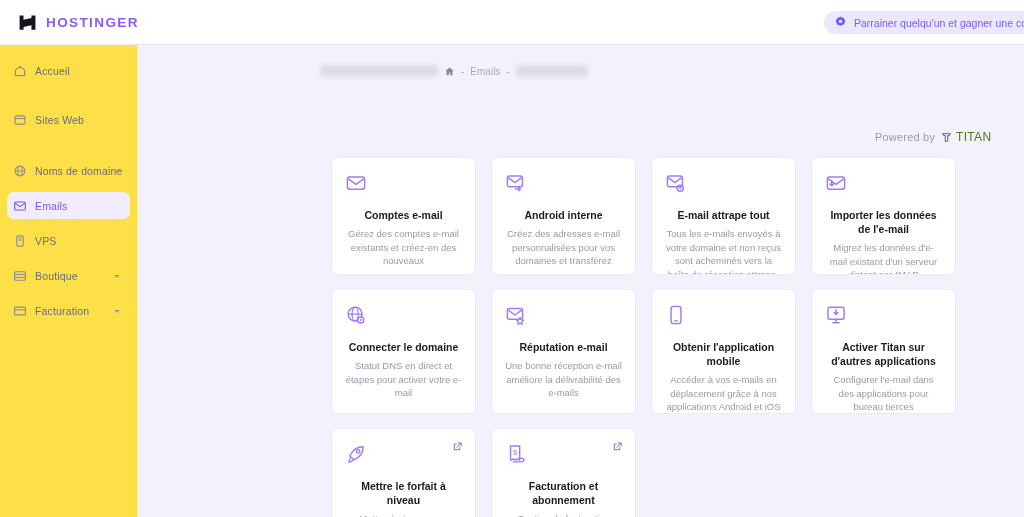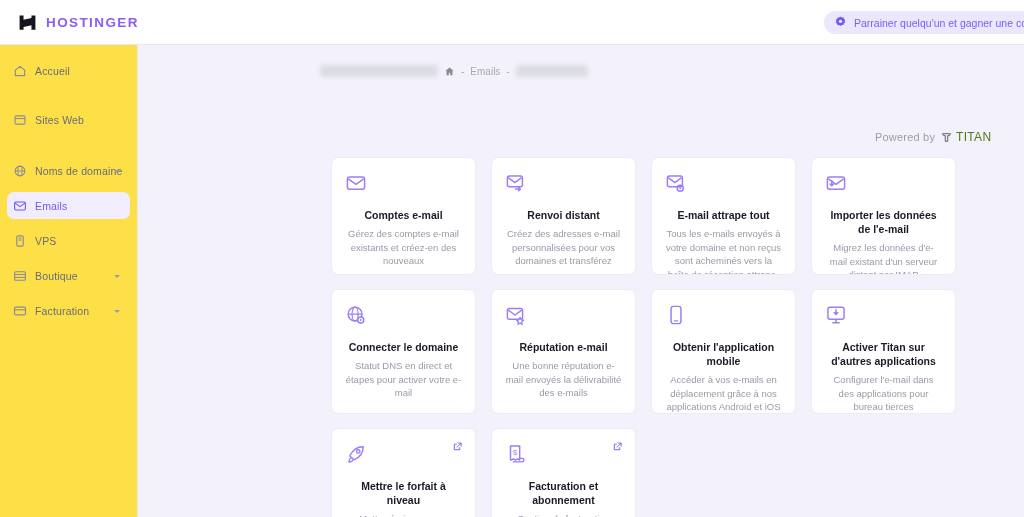--- a/index.html
+++ b/index.html
@@ -254,21 +254,21 @@
         <div class="card-title">Comptes e-mail</div>
         <div class="card-desc">Gérez des comptes e-mail existants et créez-en des nouveaux</div>
       </div>
 
       <div class="card">
         <svg class="card-ico" viewBox="0 0 24 24">
           <rect x="2.6" y="4.4" width="16.4" height="11.6" rx="2.2" fill="none" stroke="#9b7df5" stroke-width="1.6"></rect>
           <path d="M3.5 6.2l7.3 5.3 7.3-5.3" fill="none" stroke="#9b7df5" stroke-width="1.6" stroke-linejoin="round"></path>
           <path d="M11.5 18.6h5.2l-1.8-1.9M16.7 18.6l-1.8 1.9" fill="none" stroke="#9b7df5" stroke-width="1.6" stroke-linejoin="round" stroke-linecap="round"></path>
         </svg>
-        <div class="card-title">Renvoi distant</div>
+        <div class="card-title">Android interne</div>
         <div class="card-desc">Créez des adresses e-mail personnalisées pour vos domaines et transférez</div>
       </div>
 
       <div class="card">
         <svg class="card-ico" viewBox="0 0 24 24">
           <rect x="2.6" y="4.4" width="16.4" height="11.6" rx="2.2" fill="none" stroke="#9b7df5" stroke-width="1.6"></rect>
           <path d="M3.5 6.2l7.3 5.3 7.3-5.3" fill="none" stroke="#9b7df5" stroke-width="1.6" stroke-linejoin="round"></path>
           <circle cx="16.6" cy="17.8" r="3.3" fill="none" stroke="#9b7df5" stroke-width="1.6"></circle>
           <circle cx="16.6" cy="17.8" r="1.1" fill="#9b7df5"></circle>
         </svg>
@@ -298,21 +298,21 @@
         <div class="card-desc">Statut DNS en direct et étapes pour activer votre e-mail</div>
       </div>
 
       <div class="card tall">
         <svg class="card-ico" viewBox="0 0 24 24">
           <rect x="2.6" y="4.8" width="16.6" height="11.8" rx="2.2" fill="none" stroke="#9b7df5" stroke-width="1.6"></rect>
           <path d="M3.5 6.6l7.4 5.4 7.4-5.4" fill="none" stroke="#9b7df5" stroke-width="1.6" stroke-linejoin="round"></path>
           <path d="M16.4 14.6l1.2 2.5 2.7.4-2 1.9.5 2.7-2.4-1.3-2.4 1.3.5-2.7-2-1.9 2.7-.4 1.2-2.5z" fill="#ffffff" stroke="#9b7df5" stroke-width="1.4" stroke-linejoin="round"></path>
         </svg>
         <div class="card-title">Réputation e-mail</div>
-        <div class="card-desc">Une bonne réputation e-mail envoyés la délivrabilité des e-mails</div>
+        <div class="card-desc">Une bonne réception e-mail améliore la délivrabilité des e-mails</div>
       </div>
 
       <div class="card tall">
         <svg class="card-ico" viewBox="0 0 24 24">
           <rect x="6.6" y="2.6" width="10.8" height="18.8" rx="2.6" fill="none" stroke="#9b7df5" stroke-width="1.6"></rect>
           <line x1="10.3" y1="18.4" x2="13.7" y2="18.4" stroke="#9b7df5" stroke-width="1.6" stroke-linecap="round"></line>
         </svg>
         <div class="card-title">Obtenir l'application mobile</div>
         <div class="card-desc">Accéder à vos e-mails en déplacement grâce à nos applications Android et iOS</div>
       </div>

